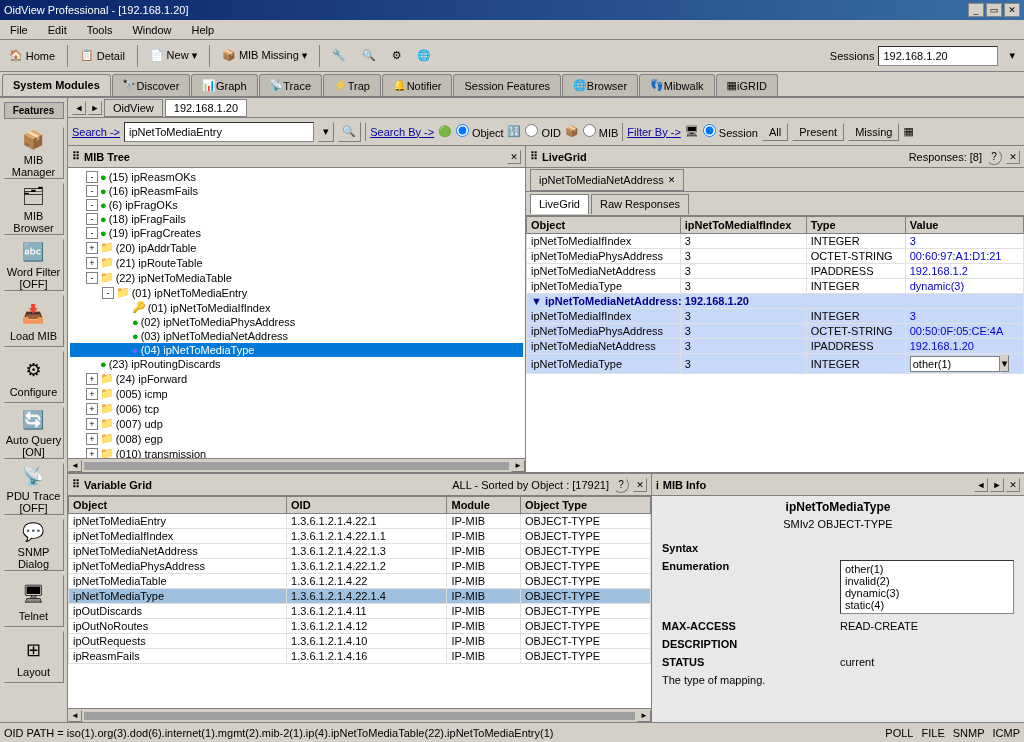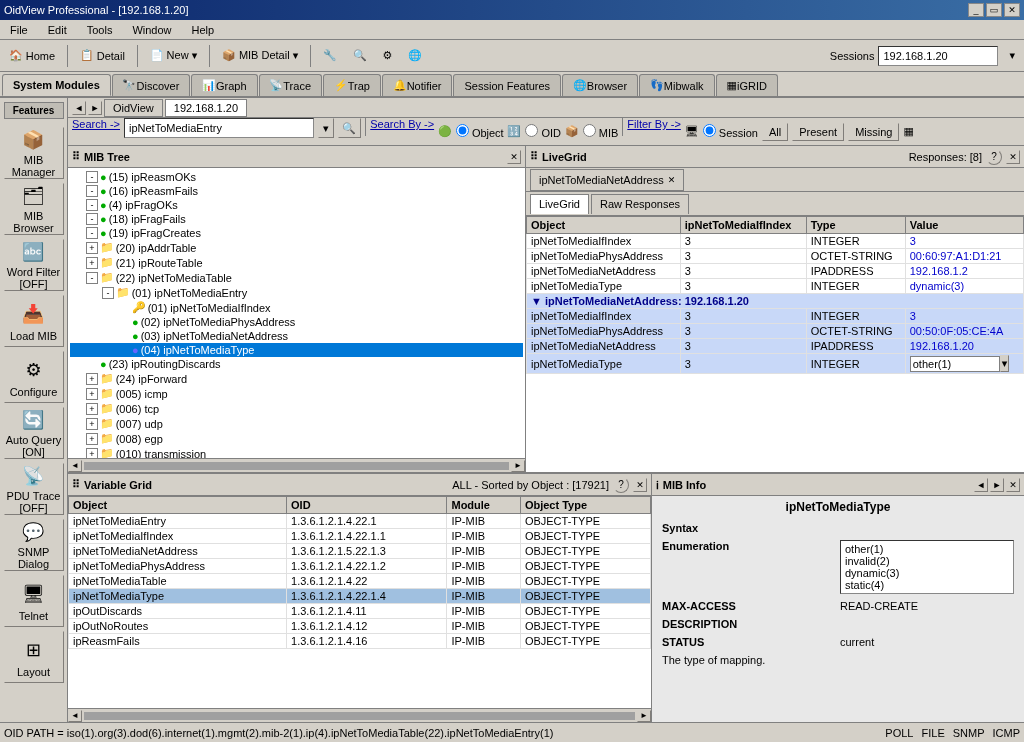--- a/index.html
+++ b/index.html
@@ -37,21 +37,21 @@
 
     
     .content-area { flex: 1; display: flex; flex-direction: column; overflow: hidden; }
 
     
     .oidview-tabs { background: #d4d0c8; height: 20px; display: flex; align-items: center; border-bottom: 1px solid #808080; padding: 0 4px; gap: 2px; }
     .ov-tab { background: #d4d0c8; border: 1px solid #808080; padding: 1px 8px; cursor: pointer; font-size: 11px; height: 18px; display: flex; align-items: center; }
     .ov-tab.active { background: white; }
 
     
-    .search-bar { background: #d4d0c8; height: 28px; display: flex; padding: 0 4px; gap: 4px; border-bottom: 1px solid #808080; }
+    .search-bar { background: #d4d0c8; height: 28px; display: flex; align-items: center; padding: 0 4px; gap: 4px; border-bottom: 1px solid #808080; }
     .search-label { font-size: 11px; color: #0000aa; text-decoration: underline; cursor: pointer; }
     .search-input { background: white; border: 1px inset #888; padding: 1px 4px; width: 190px; height: 20px; }
     .search-dropdown { background: #d4d0c8; border: 1px outset #d4d0c8; padding: 1px 4px; height: 20px; cursor: pointer; }
     .search-btn { background: #d4d0c8; border: 1px outset #d4d0c8; padding: 1px 4px; height: 20px; cursor: pointer; font-size: 11px; }
 
     
     .middle-section { flex: 1; display: flex; overflow: hidden; }
 
     
     .mib-tree-panel { width: 458px; border-right: 1px solid #808080; display: flex; flex-direction: column; overflow: hidden; }
@@ -149,21 +149,21 @@
     <span>Detail</span>
   </div>
   <div class="separator"></div>
   <div class="tool-btn">
     <span>📄</span>
     <span>New ▾</span>
   </div>
   <div class="separator"></div>
   <div class="tool-btn">
     <span>📦</span>
-    <span>MIB Detail ▾</span>
+    <span>MIB Missing ▾</span>
   </div>
   <div class="separator"></div>
   <div class="tool-btn">
       <span>🔧</span>
     </div>
   <div class="tool-btn">
       <span>🔍</span>
     </div>
   <div class="tool-btn">
       <span>⚙</span>
@@ -309,21 +309,21 @@
             <span>(15) ipReasmOKs</span>
           </div>
           <div class="tree-item" style="padding-left:16px;">
             <span class="expand-icon">-</span>
             <span style="color:#00aa00;margin-right:2px;">●</span>
             <span>(16) ipReasmFails</span>
           </div>
           <div class="tree-item" style="padding-left:16px;">
             <span class="expand-icon">-</span>
             <span style="color:#00aa00;margin-right:2px;">●</span>
-            <span>(4) ipFragOKs</span>
+            <span>(6) ipFragOKs</span>
           </div>
           <div class="tree-item" style="padding-left:16px;">
             <span class="expand-icon">-</span>
             <span style="color:#00aa00;margin-right:2px;">●</span>
             <span>(18) ipFragFails</span>
           </div>
           <div class="tree-item" style="padding-left:16px;">
             <span class="expand-icon">-</span>
             <span style="color:#00aa00;margin-right:2px;">●</span>
             <span>(19) ipFragCreates</span>
@@ -539,21 +539,21 @@
                 <td>OBJECT-TYPE</td>
               </tr>
               <tr>
                 <td>ipNetToMediaIfIndex</td>
                 <td>1.3.6.1.2.1.4.22.1.1</td>
                 <td>IP-MIB</td>
                 <td>OBJECT-TYPE</td>
               </tr>
               <tr>
                 <td>ipNetToMediaNetAddress</td>
-                <td>1.3.6.1.2.1.5.22.1.3</td>
+                <td>1.3.6.1.2.1.4.22.1.3</td>
                 <td>IP-MIB</td>
                 <td>OBJECT-TYPE</td>
               </tr>
               <tr>
                 <td>ipNetToMediaPhysAddress</td>
                 <td>1.3.6.1.2.1.4.22.1.2</td>
                 <td>IP-MIB</td>
                 <td>OBJECT-TYPE</td>
               </tr>
               <tr>
@@ -570,20 +570,26 @@
               </tr>
               <tr>
                 <td>ipOutDiscards</td>
                 <td>1.3.6.1.2.1.4.11</td>
                 <td>IP-MIB</td>
                 <td>OBJECT-TYPE</td>
               </tr>
               <tr>
                 <td>ipOutNoRoutes</td>
                 <td>1.3.6.1.2.1.4.12</td>
+                <td>IP-MIB</td>
+                <td>OBJECT-TYPE</td>
+              </tr>
+              <tr>
+                <td>ipOutRequests</td>
+                <td>1.3.6.1.2.1.4.10</td>
                 <td>IP-MIB</td>
                 <td>OBJECT-TYPE</td>
               </tr>
               <tr>
                 <td>ipReasmFails</td>
                 <td>1.3.6.1.2.1.4.16</td>
                 <td>IP-MIB</td>
                 <td>OBJECT-TYPE</td>
               </tr>
             </tbody>
@@ -605,20 +611,21 @@
             <span>MIB Info</span>
           </div>
           <div style="display:flex;align-items:center;gap:2px;">
             <div class="nav-arrow">◄</div>
             <div class="nav-arrow">►</div>
             <div class="panel-close">✕</div>
           </div>
         </div>
         <div class="mi-content">
           <div class="mi-title">ipNetToMediaType</div>
+          <div class="mi-subtitle">SMIv2 OBJECT-TYPE</div>
           <table class="mi-table">
             <tbody>
                 <tr>
               <td class="mi-label">Syntax</td>
               <td></td>
             </tr>
             <tr>
               <td class="mi-label">Enumeration</td>
               <td>
                 <div class="mi-value-box">

